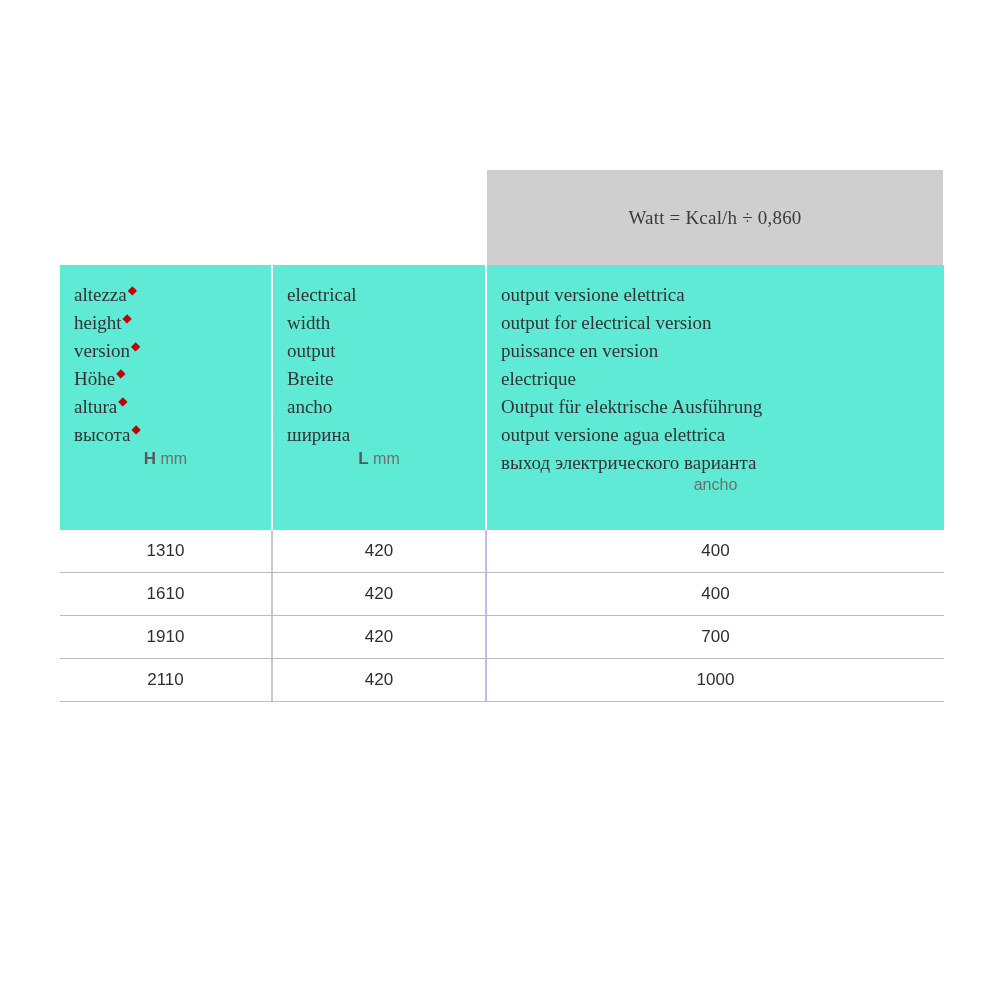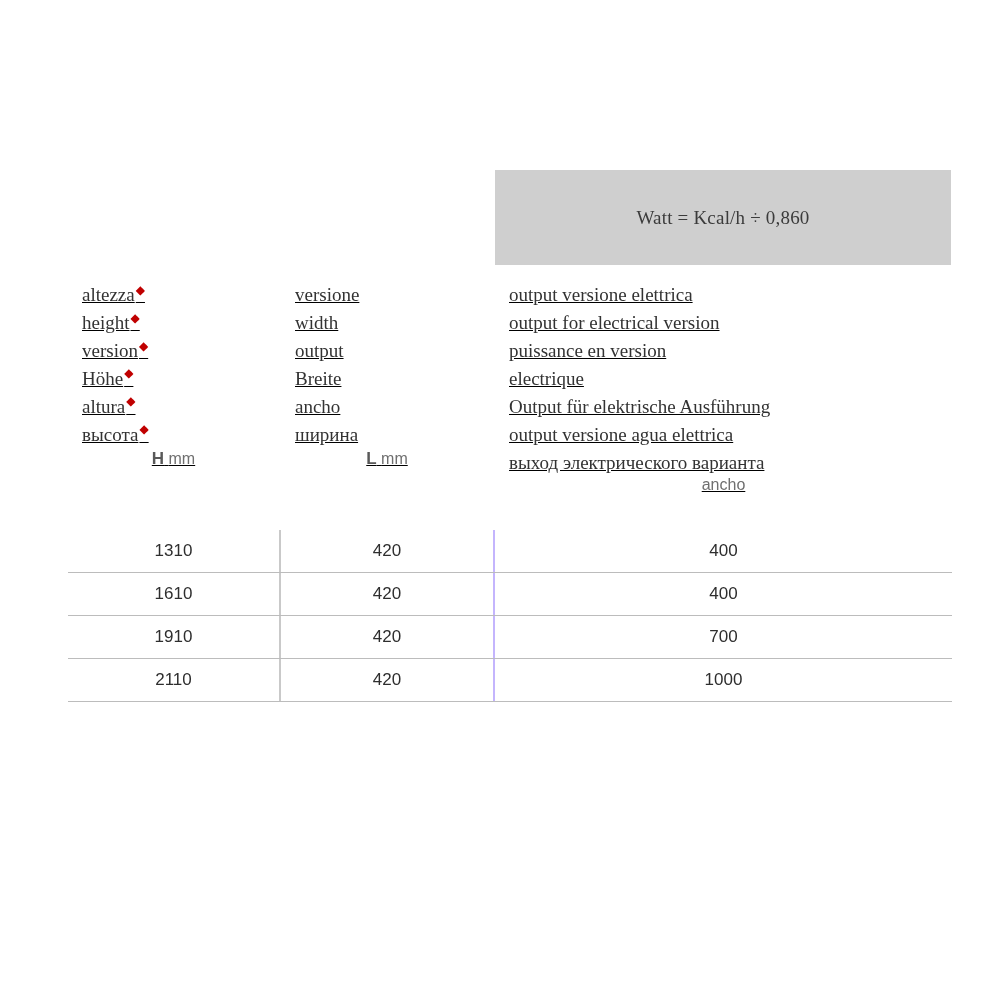--- a/index.html
+++ b/index.html
@@ -6,21 +6,21 @@
     margin: 0;
     padding: 0;
     width: 1000px;
     height: 1000px;
     background: #ffffff;
     font-family: "Liberation Sans", sans-serif;
   }
 
   #spec-table {
     position: absolute;
-    left: 68px;
+    left: 60px;
     top: 170px;
     width: 884px;
   }
 
   
   .formula-row {
     display: flex;
   }
   .formula-spacer {
     width: 427px;
@@ -46,24 +46,23 @@
     letter-spacing: .2px;
   }
 
   
   .head-row {
     display: flex;
     background: #d4d4d4;
   }
   .head-cell {
     box-sizing: border-box;
-    background: #ffffff;
+    background: #5eead4;
     position: relative;
     padding: 16px 0 0 16px;
-    text-decoration: underline;
   }
   .head-cell.col-h { width: 213px; flex: 0 0 213px; padding-left: 14px; border-right: 2px solid #ffffff; }
   .head-cell.col-l { width: 214px; flex: 0 0 214px; padding-left: 14px; border-right: 2px solid #ffffff; }
   .head-cell.col-w { flex: 1 1 auto; padding-left: 14px; }
 
   .head-inner {
     min-height: 208px;
     display: flex;
     flex-direction: column;
   }
@@ -148,21 +147,21 @@
         <div class="unit-line">
           <span class="sym">H</span>
           <span>mm</span>
         </div>
       </div>
     </div>
 
     <div class="head-cell col-l">
       <div class="head-inner">
         <div class="lang-list">
-          <div class="ln">versione</div>
+          <div class="ln">electrical</div>
           <div class="ln">width</div>
           <div class="ln">output</div>
           <div class="ln">Breite</div>
           <div class="ln">ancho</div>
           <div class="ln">ширина</div>
         </div>
         <div class="unit-line">
           <span class="sym">L</span>
           <span>mm</span>
         </div>

